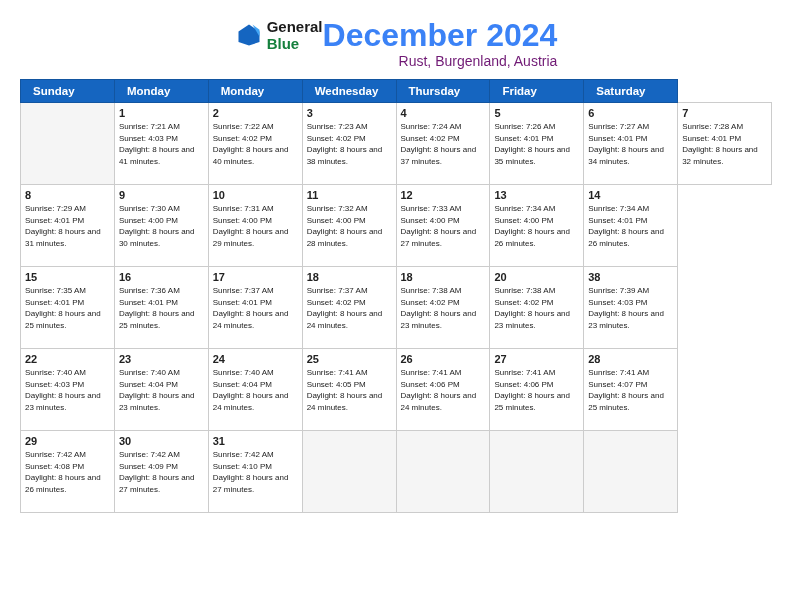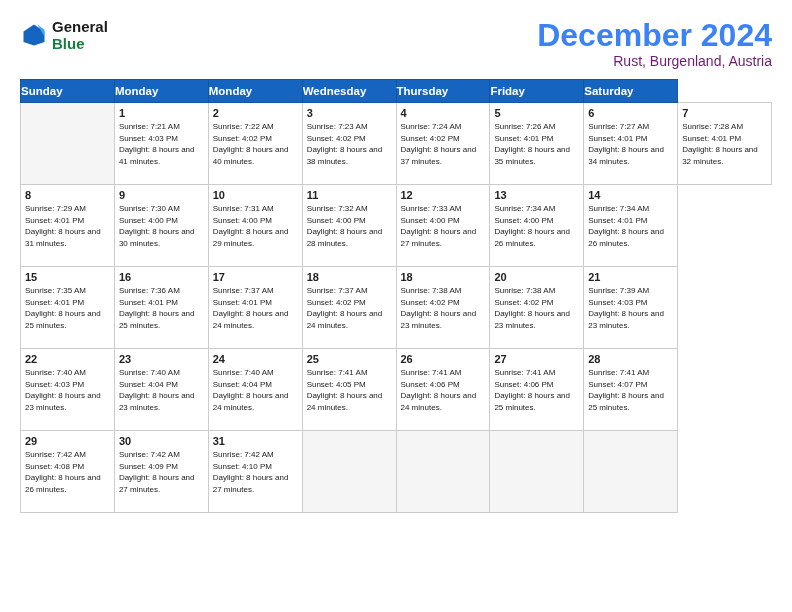--- a/index.html
+++ b/index.html
@@ -11,21 +11,21 @@
       overflow: hidden;
     }
     .page {
       width: 792px;
       height: 612px;
       padding: 18px 20px 12px 20px;
       background: #fff;
     }
     .header {
       display: flex;
-      justify-content: space-between;
+      justify-content: center;
       align-items: flex-start;
       margin-bottom: 10px;
     }
     .logo {
       display: flex;
       align-items: center;
       gap: 4px;
     }
     .logo-text {
       font-size: 15px;
@@ -54,21 +54,21 @@
     .calendar {
       width: 100%;
       border-collapse: collapse;
       table-layout: fixed;
     }
     .calendar thead tr th {
       background: #1565C0;
       color: #fff;
       font-size: 11.5px;
       font-weight: bold;
-      padding: 5px 0;
+      padding: 5px 12px;
       text-align: left;
       border: 1px solid #1255a0;
     }
     .calendar tbody tr td {
       vertical-align: top;
       border: 1px solid #ccc;
       padding: 4px 4px 3px 4px;
       font-size: 8.5px;
       color: #222;
       background: #fff;
@@ -206,21 +206,21 @@
           </td>
           <td>
             <span class="day-num">18</span>
             <div class="day-info">Sunrise: 7:38 AM<br>Sunset: 4:02 PM<br>Daylight: 8 hours and 23 minutes.</div>
           </td>
           <td>
             <span class="day-num">20</span>
             <div class="day-info">Sunrise: 7:38 AM<br>Sunset: 4:02 PM<br>Daylight: 8 hours and 23 minutes.</div>
           </td>
           <td>
-            <span class="day-num">21</span>
+            <span class="day-num">38</span>
             <div class="day-info">Sunrise: 7:39 AM<br>Sunset: 4:03 PM<br>Daylight: 8 hours and 23 minutes.</div>
           </td>
         </tr>
         <tr>
           <td>
             <span class="day-num">22</span>
             <div class="day-info">Sunrise: 7:40 AM<br>Sunset: 4:03 PM<br>Daylight: 8 hours and 23 minutes.</div>
           </td>
           <td>
             <span class="day-num">23</span>

